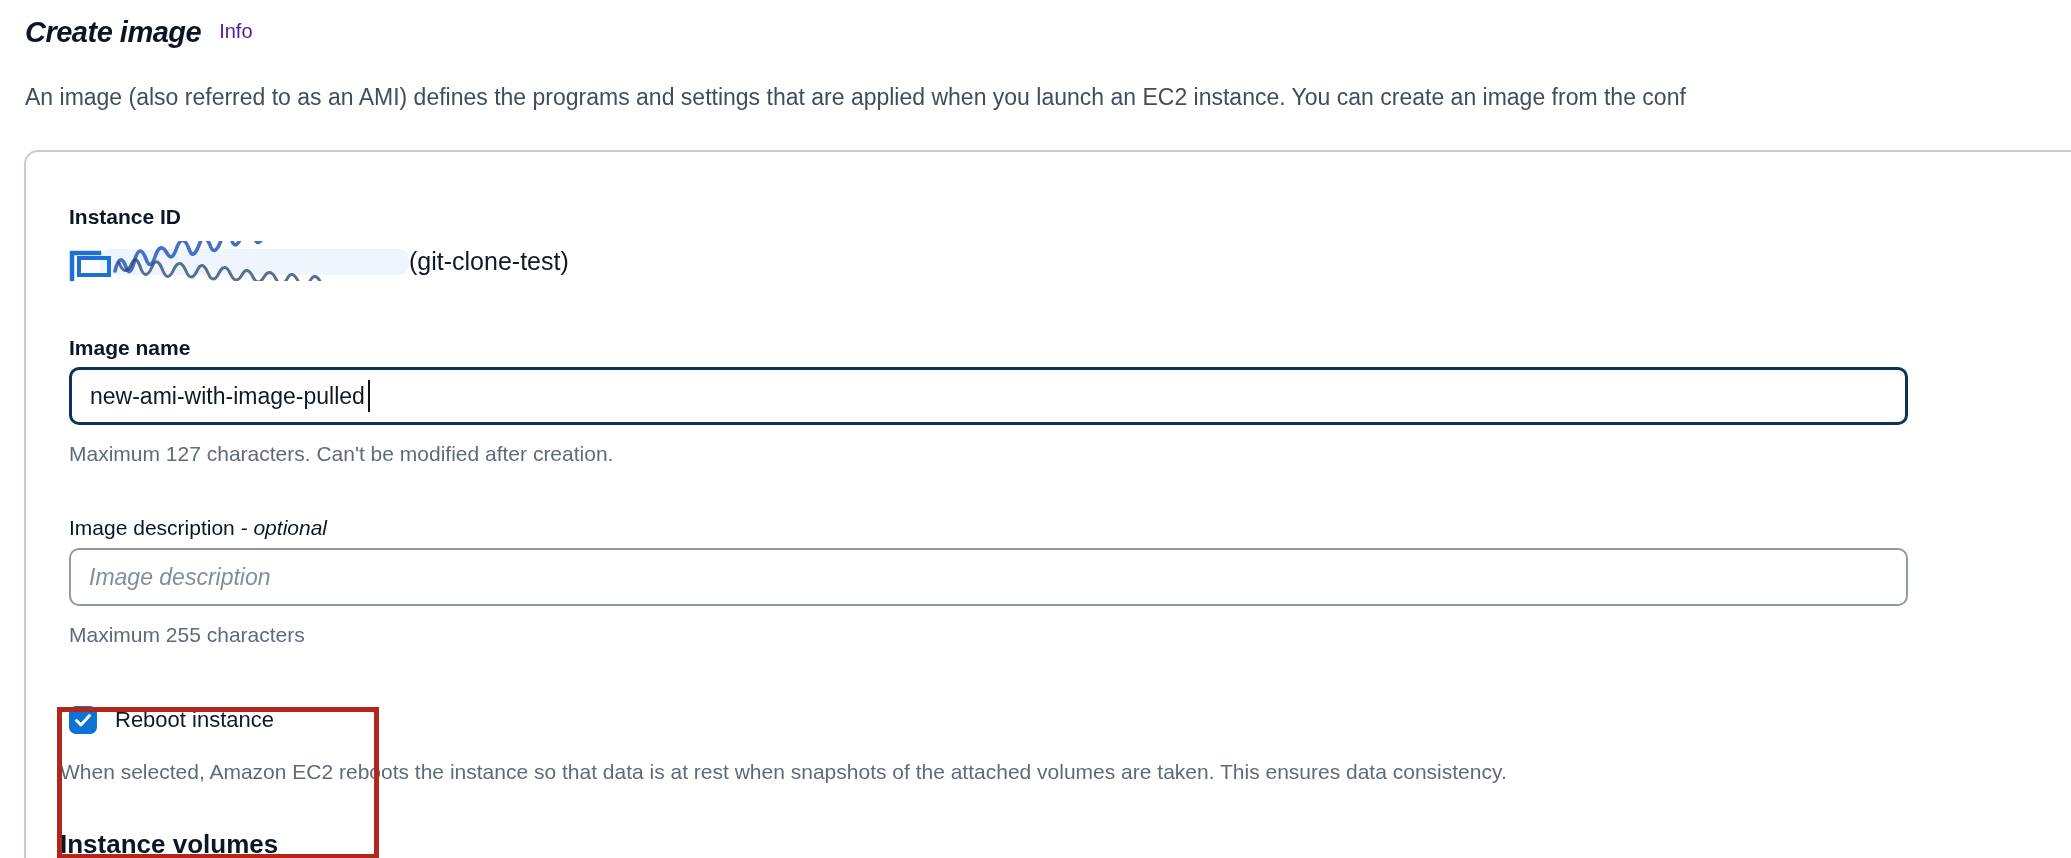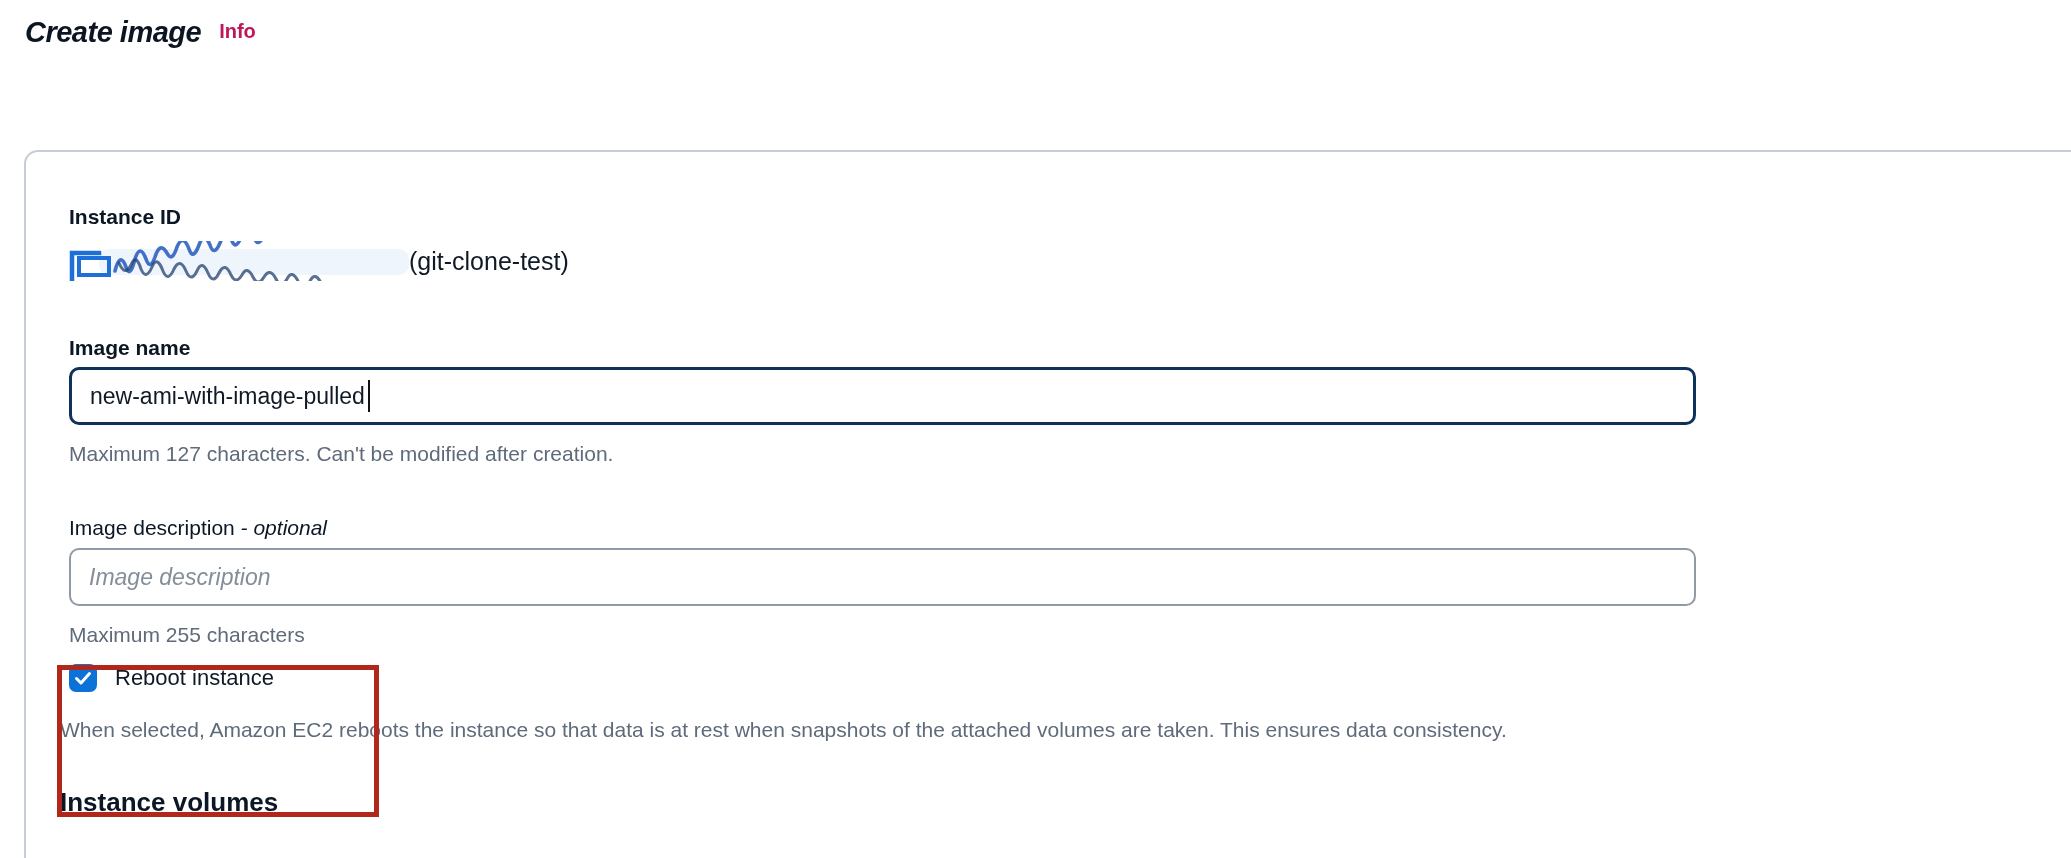--- a/index.html
+++ b/index.html
@@ -3,77 +3,78 @@
 <meta charset="utf-8">
 <style>
   * { margin:0; padding:0; box-sizing:border-box; }
   html,body { width:2071px; height:858px; overflow:hidden; background:#ffffff;
     font-family:"Liberation Sans", sans-serif; color:#16212e; }
   .page { position:relative; width:2071px; height:858px; }
 
   
   .hdr { position:absolute; left:25px; top:16px; white-space:nowrap; }
   .hdr h1 { display:inline; font-size:29px; font-weight:700; color:#0c1521; letter-spacing:-0.5px;font-style:italic; }
-  .info-link { display:inline-block; margin-left:18px; font-size:20px; font-weight:700;
-    color:#be185d; text-decoration:none; vertical-align:4px; cursor:pointer; }
+  .info-link { display:inline-block; margin-left:18px; font-size:20px; font-weight:400;
+    color:#4c1d95; text-decoration:none; vertical-align:4px; cursor:pointer; }
   .page-desc { position:absolute; left:25px; top:84px; width:2046px; font-size:23px;
     color:#414d5c; white-space:nowrap; overflow:hidden; }
 
   
   .panel { position:absolute; left:24px; top:150px; width:2120px; height:740px;
     background:#fff; border:2px solid #c6cdd6; border-radius:14px;
     padding:52px 0 0 43px; }
 
   .field-label { font-size:21px; font-weight:700; color:#0b1724; line-height:26px; }
   .field-label.normal { font-weight:400; }
   .optional { font-style:italic; font-weight:400; color:#0b1724;margin-top:24px; }
 
   
   .id-row { margin-top:10px; height:42px; display:flex; align-items:center; }
   .scribble { width:346px; height:40px; flex:0 0 auto; }
   .id-suffix { font-size:25px; color:#101a26; margin-left:-6px; white-space:nowrap; }
 
   
-  .input-box { width:1627px; height:58px; border-radius:10px; background:#fff;
+  .input-box { width:1839px; height:58px; border-radius:10px; background:#fff;
     display:flex; align-items:center; padding:0 18px; font-size:23px; cursor:text; }
   .input-box.focused { border:3px solid #0f3358; }
   .input-box.idle { border:2px solid #909aa6; }
   .input-value { color:#101a26; white-space:nowrap; }
   .caret { display:inline-block; width:2px; height:32px; background:#111; margin-left:3px; }
   .placeholder { color:#848e99; font-style:italic; }
 
   .hint { font-size:21px; color:#5f6b7a; line-height:26px; white-space:nowrap; }
 
   .mt-name { margin-top:53px; }
   .mb-label { margin-bottom:6px; }
   .mt-hint { margin-top:16px; }
   .mt-desc-label { margin-top:48px; margin-bottom:7px; }
 
   
   .reboot-wrap { position:relative; margin-top:0; }
   .red-box { position:absolute; left:-12px; top:1px; width:322px; height:152px;
     border:5px solid #b1271b; z-index:5; pointer-events:none; }
-  .cb-row { display:flex; align-items:center; margin-top:16px; cursor:pointer; width:max-content; }
+  .cb-row { display:flex; align-items:center; margin-top:58px; cursor:pointer; width:max-content; }
   .checkbox { width:28px; height:28px; border-radius:7px; background:#0b72d8;
     display:flex; align-items:center; justify-content:center; flex:0 0 auto; }
   .checkbox svg { width:20px; height:20px; }
   .cb-label { margin-left:18px; font-size:22px; color:#101a26; }
   .cb-hint { margin-top:25px; margin-left:-9px; }
 
   .section-heading { margin-top:44px; margin-left:-9px; font-size:26px; font-weight:700; color:#0b1724; }
 </style>
 </head>
 <body>
 
 <div class="page">
 
   <div class="hdr">
     <h1>Create image</h1><a class="info-link">Info</a>
   </div>
 
+  <p class="page-desc">An image (also referred to as an AMI) defines the programs and settings that are applied when you launch an EC2 instance. You can create an image from the conf</p>
 
   <section class="panel">
 
     <div class="field-label">Instance ID</div>
 
     <div class="id-row">
       <svg class="scribble" viewBox="0 0 346 40" xmlns="http://www.w3.org/2000/svg">
         <rect x="30" y="8" width="310" height="26" rx="10" fill="#dce8f8" opacity="0.45"></rect>
 
         <path d="M3,12 V38 M3,12 H30" fill="none" stroke="#1f6fd9" stroke-width="4.5" stroke-linecap="square"></path>

